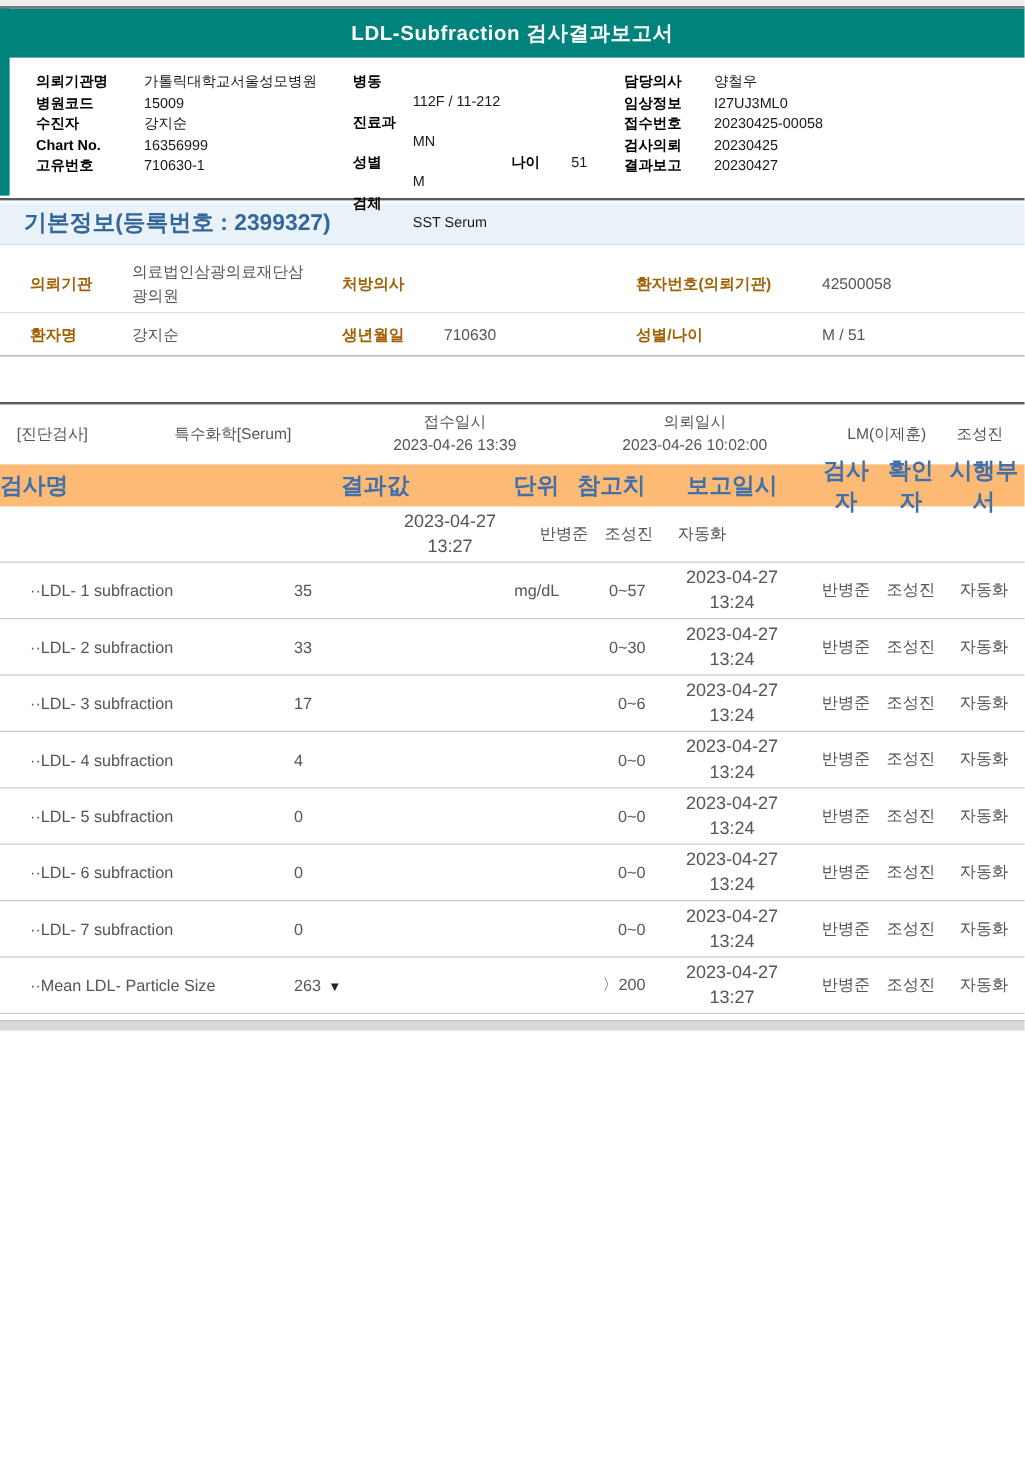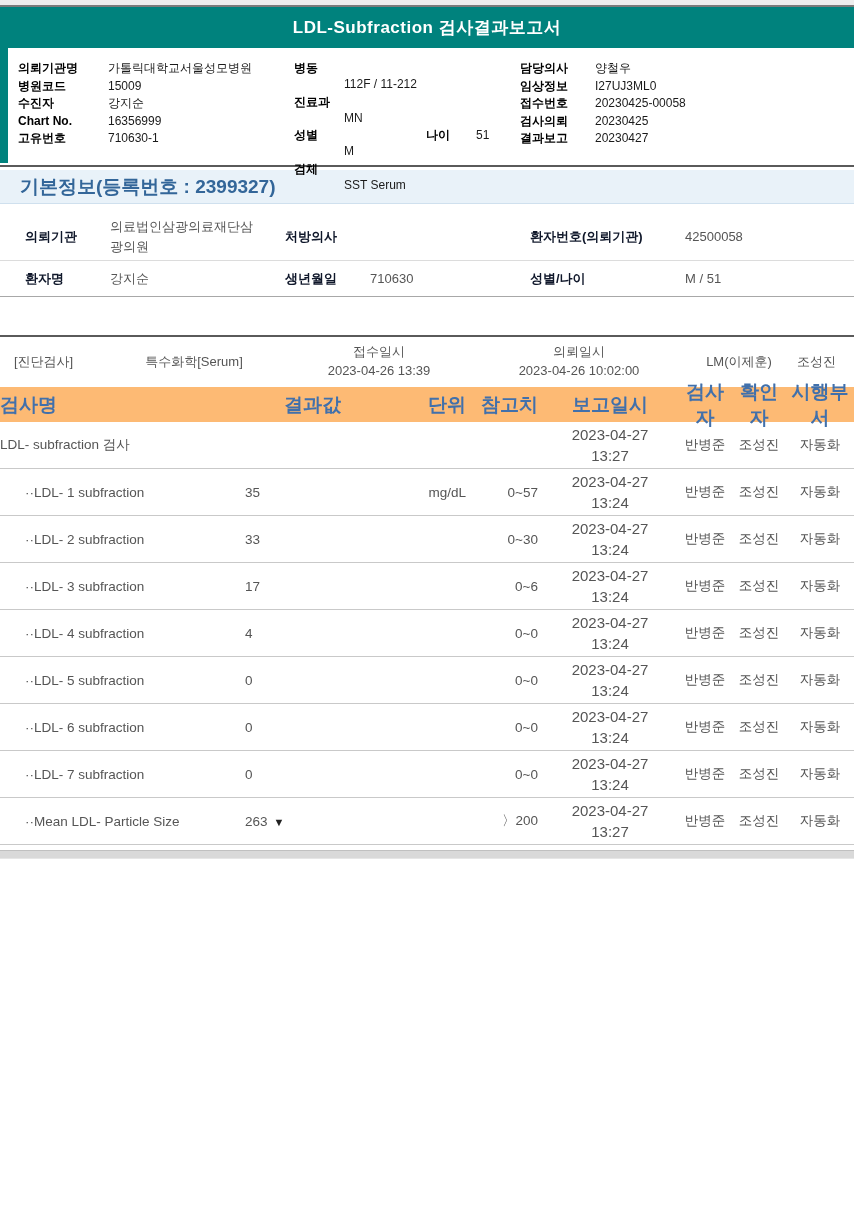--- a/index.html
+++ b/index.html
@@ -11,21 +11,21 @@
   .topline{height:2px;background:#7b7b7b;}
 
   
   .titlebar{height:41px;background:#00827d;color:#fff;text-align:center;
             font-size:17px;font-weight:bold;line-height:41px;letter-spacing:.5px;}
   .leftstripe{position:absolute;left:0;top:7px;width:8px;height:156px;background:#00827d;}
 
   
   .headerinfo{position:relative;height:108px;margin-top:4px;font-size:12px;}
   .hcol{position:absolute;top:8px;}
-  .hcol1{left:18px;}
+  .hcol1{left:30px;}
   .hcol2{left:294px;}
   .hcol3{left:520px;}
   .hrow{display:flex;line-height:17.5px;white-space:nowrap;}
   .hlabel{font-weight:bold;color:#000;}
   .hcol1 .hlabel{width:90px;}
   .hcol2 .hlabel{width:50px;}
   .hcol3 .hlabel{width:75px;}
   .hvalue{color:#1a1a1a;}
   .hvalue2{width:82px;margin-top:16px;}
   .hl2{width:28px;}
@@ -37,21 +37,21 @@
 
   
   .basicbar{margin-top:3px;height:33px;background:#e9f2f9;border-bottom:1px solid #cfe0ee;
             line-height:33px;padding-left:20px;font-size:19px;font-weight:bold;color:#336699;}
 
   
   .ptable{margin-top:9px;font-size:13px;}
   .prow{display:flex;align-items:center;border-bottom:1px solid #dcdcdc;min-height:36px;
         padding:4px 0;box-sizing:border-box;}
   .prow:last-child{border-bottom:1px solid #a8a8a8;}
-  .plabel{font-weight:bold;color:#0f172a;}
+  .plabel{font-weight:bold;color:#a16207;}
   .pvalue{color:#555;}
   .pc1{width:85px;margin-left:25px;}
   .pv1{width:175px;}
   .pv1 span{display:inline-block;max-width:153px;line-height:1.5;}
   .pc2{width:85px;}
   .pv2{width:160px;}
   .pc3{width:155px;}
   .pv3{flex:1;}
 
   
@@ -239,21 +239,20 @@
       <span class="tc unit">단위</span>
       <span class="tc ref">참고치</span>
       <span class="tc reported">보고일시</span>
       <span class="tc tester">검사자</span>
       <span class="tc confirmer">확인자</span>
       <span class="tc dept">시행부서</span>
     </div>
 
     <div id="results-body">
   <div class="trow" data-level="0">
-    <span class="tc name">LDL- subfraction 검사</span>
     <span class="tc result"><span></span></span>
     <span class="tc unit"></span>
     <span class="tc ref"></span>
     <span class="tc reported">
       <span>2023-04-27</span>
       <span>13:27</span>
     </span>
     <span class="tc tester">반병준</span>
     <span class="tc confirmer">조성진</span>
     <span class="tc dept">자동화</span>

